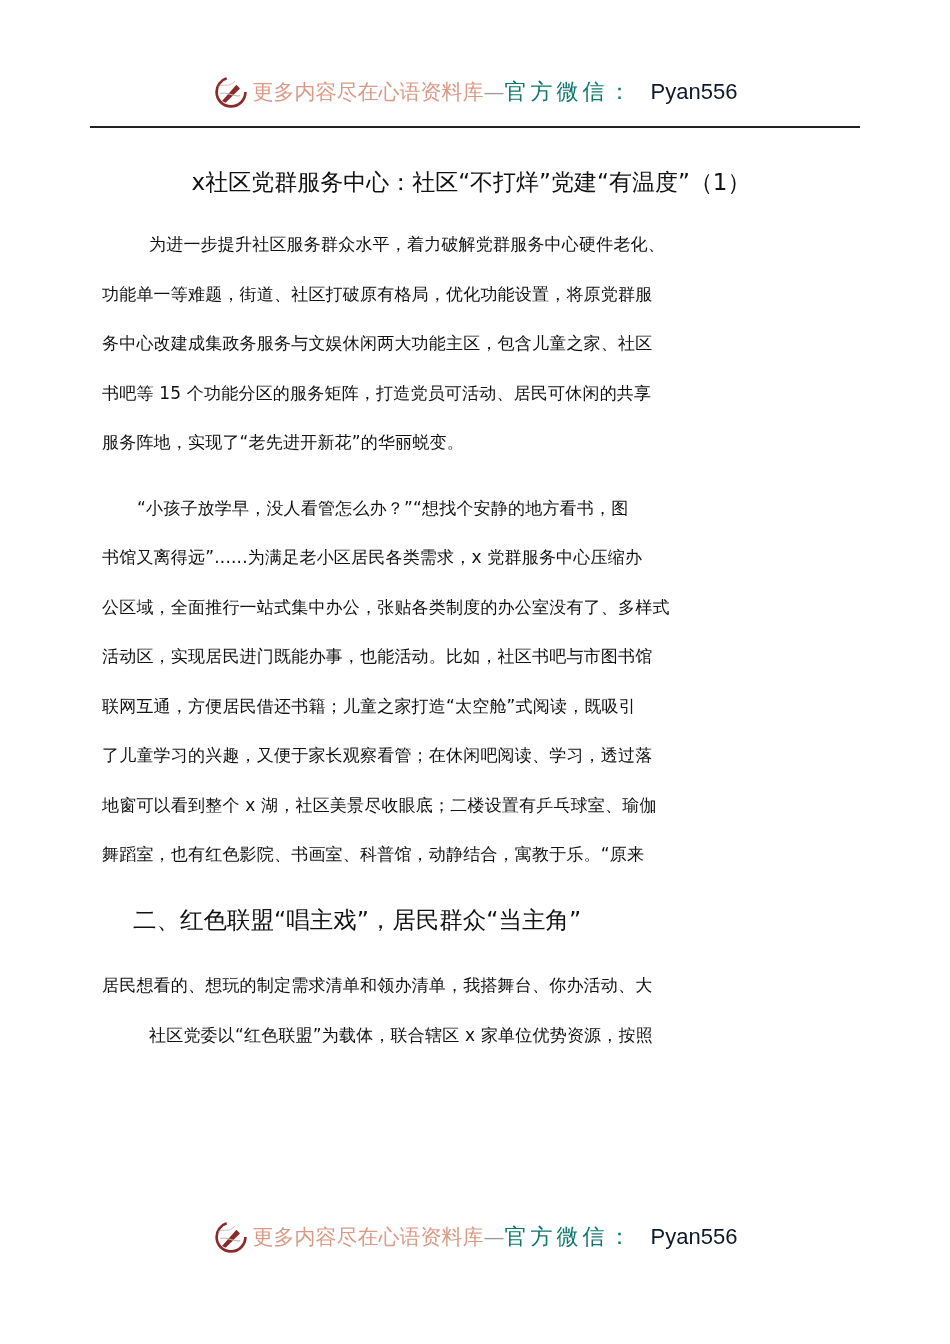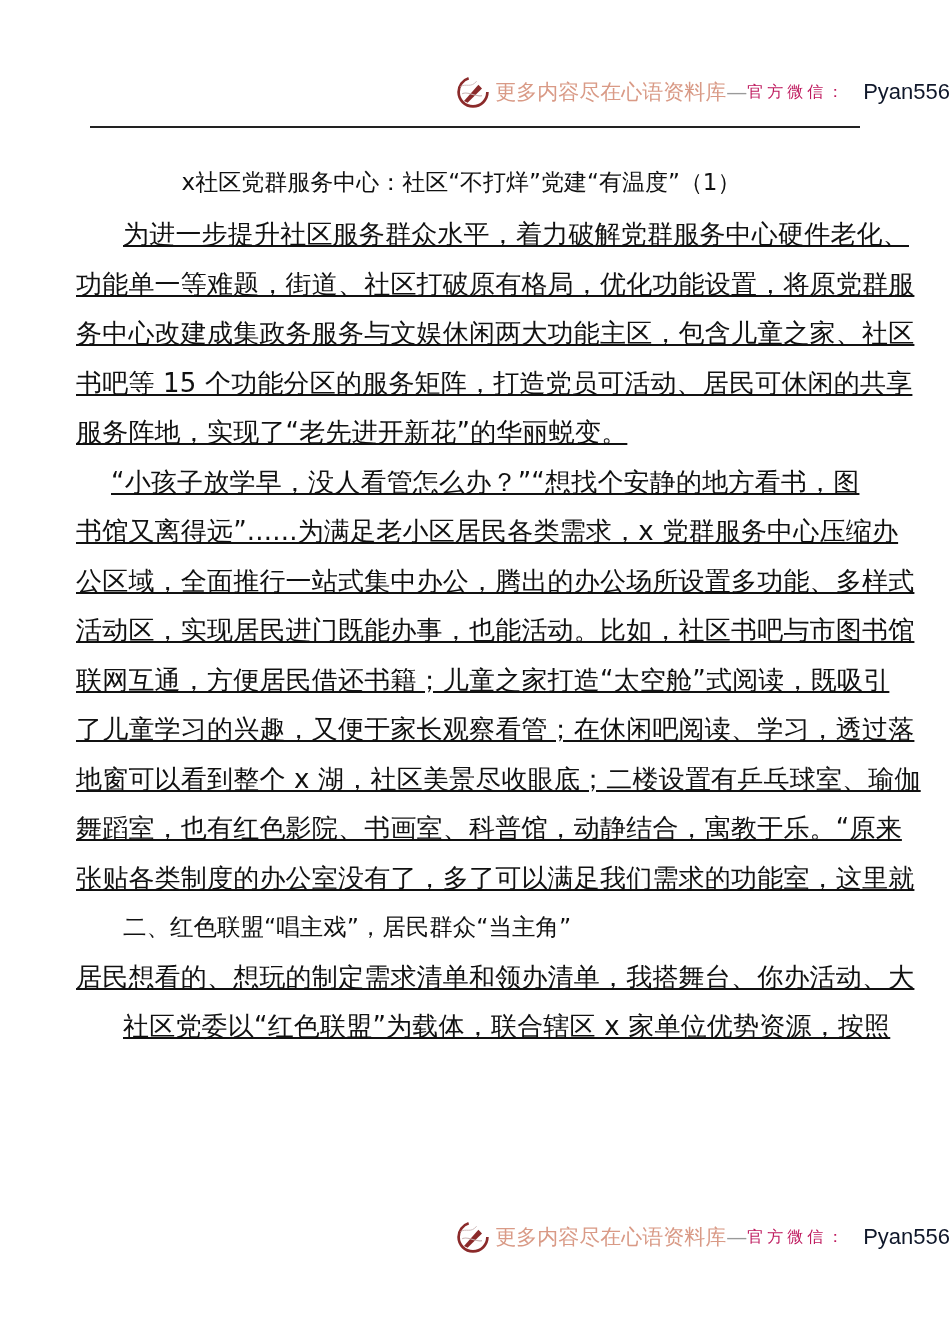--- a/index.html
+++ b/index.html
@@ -15,21 +15,21 @@
     font-family: "DejaVu Sans", "Liberation Sans", sans-serif;
     color: #111111;
   }
   .watermark {
     position: absolute;
     left: 0;
     width: 950px;
     height: 40px;
     display: flex;
     align-items: center;
-    justify-content: flex-end;
+    justify-content: center;
   }
   .watermark.top { top: 72px; }
   .watermark.bottom { top: 1217px; }
   .wm-logo {
     width: 36px;
     height: 36px;
     margin-right: 4px;
     flex: 0 0 auto;
   }
   .wm-main {
@@ -38,60 +38,59 @@
     color: #d99a86;
     letter-spacing: 0px;
   }
   .wm-dash {
     font-family: "DejaVu Serif", "Liberation Serif", serif;
     font-size: 21px;
     color: #9a9a9a;
   }
   .wm-label {
     font-family: Liberation Serif, serif;
-    font-size: 16px;
-    color: #be185d;
+    font-size: 22px;
+    color: #0f766e;
     letter-spacing: 4px;
   }
   .wm-id {
     font-family: "Liberation Sans", sans-serif;
     font-size: 22px;
     color: #0f172a;
     margin-left: 16px;
   }
   .rule {
     position: absolute;
     top: 126px;
     left: 90px;
     width: 770px;
     height: 0;
     border-top: 2px solid #222222;
   }
   .doc {
     position: absolute;
-    left: 76px;
+    left: 86px;
     top: 160px;
     width: 770px;
   }
   .title {
     text-align: center;
     font-size: 23px;
     line-height: 44px;
     height: 44px;
     margin-bottom: 6px;
     white-space: nowrap;
   }
   .para {
-    font-size: 26px;
+    font-size: 17px;
     line-height: 49.5px;
     text-align: justify;
     text-align-last: left;
-    margin: 0;
+    margin: 16px;
     letter-spacing: 0.2px;
-    text-decoration: underline;
   }
   .heading {
     font-size: 23.5px;
     line-height: 49.5px;
     margin: 0;
     text-indent: 47px;
     white-space: nowrap;
   }
   .line {
     display: block;
@@ -125,27 +124,26 @@
     <span class="line">功能单一等难题，街道、社区打破原有格局，优化功能设置，将原党群服</span>
     <span class="line">务中心改建成集政务服务与文娱休闲两大功能主区，包含儿童之家、社区</span>
     <span class="line">书吧等 15 个功能分区的服务矩阵，打造党员可活动、居民可休闲的共享</span>
     <span class="line">服务阵地，实现了“老先进开新花”的华丽蜕变。</span>
   </div>
 
 
   <div class="para">
     <span class="line" style="padding-left:35px">“小孩子放学早，没人看管怎么办？”“想找个安静的地方看书，图</span>
     <span class="line">书馆又离得远”......为满足老小区居民各类需求，x 党群服务中心压缩办</span>
-    <span class="line">公区域，全面推行一站式集中办公，腾出的办公场所设置多功能、多样式</span>
+    <span class="line">公区域，全面推行一站式集中办公，张贴各类制度的办公室没有了、多样式</span>
     <span class="line">活动区，实现居民进门既能办事，也能活动。比如，社区书吧与市图书馆</span>
     <span class="line">联网互通，方便居民借还书籍；儿童之家打造“太空舱”式阅读，既吸引</span>
     <span class="line">了儿童学习的兴趣，又便于家长观察看管；在休闲吧阅读、学习，透过落</span>
     <span class="line">地窗可以看到整个 x 湖，社区美景尽收眼底；二楼设置有乒乓球室、瑜伽</span>
     <span class="line">舞蹈室，也有红色影院、书画室、科普馆，动静结合，寓教于乐。“原来</span>
-    <span class="line">张贴各类制度的办公室没有了，多了可以满足我们需求的功能室，这里就</span>
   </div>
 
   <div class="heading">
     <span class="line">二、红色联盟“唱主戏”，居民群众“当主角”</span>
   </div>
 
   <div class="para">
     <span class="line">居民想看的、想玩的制定需求清单和领办清单，我搭舞台、你办活动、大</span>
     <span class="line" style="padding-left:47px">社区党委以“红色联盟”为载体，联合辖区 x 家单位优势资源，按照</span>
   </div>

